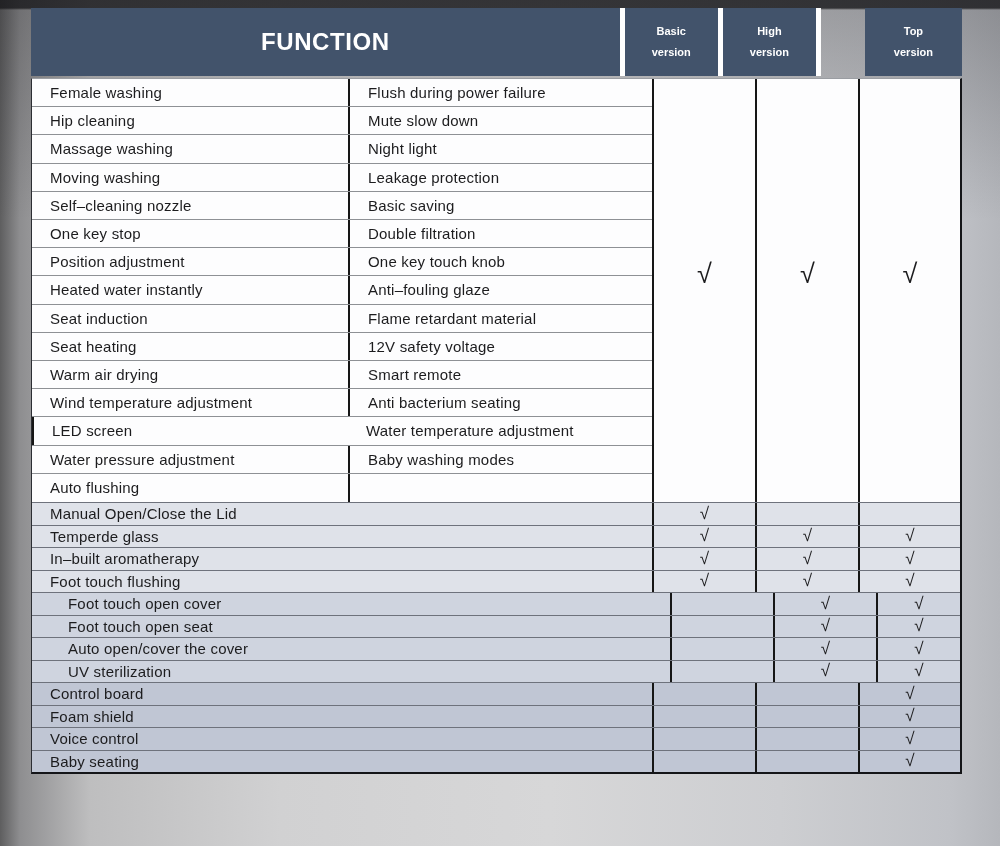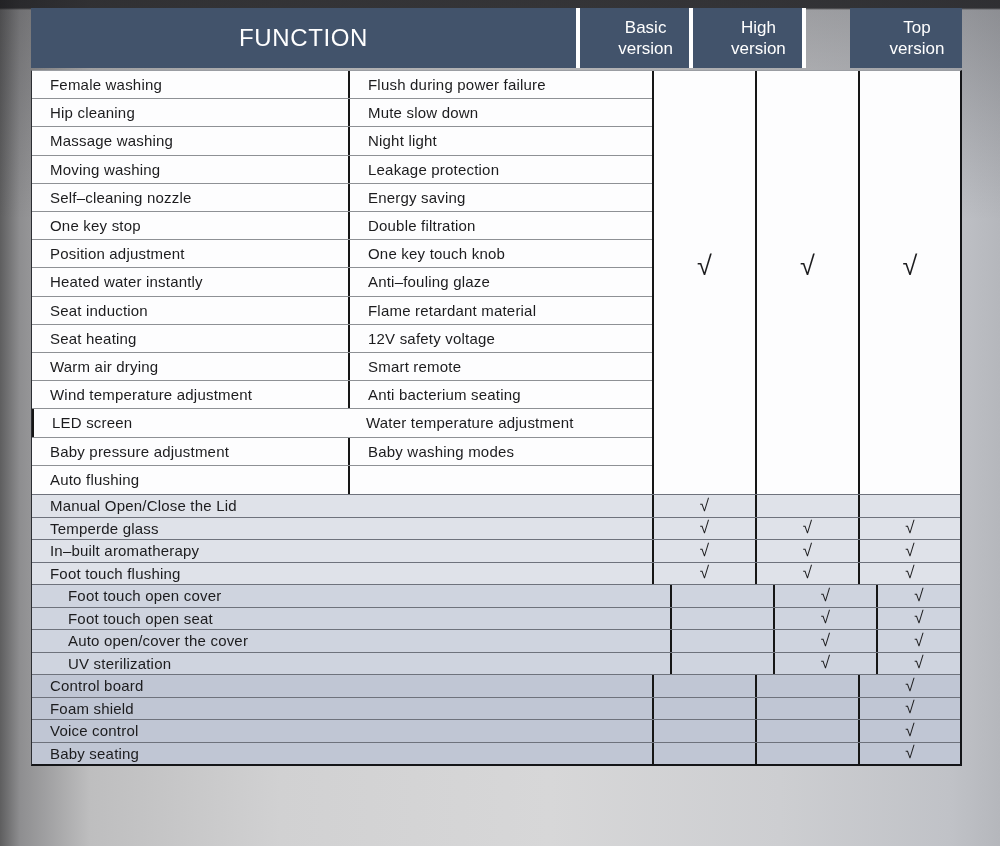--- a/index.html
+++ b/index.html
@@ -6,28 +6,28 @@
   body{
     width:1000px;height:846px;position:relative;overflow:hidden;
     font-family:"Liberation Sans","DejaVu Sans",sans-serif;
     background:
       linear-gradient(to bottom, rgba(24,24,27,.80) 0, rgba(24,24,27,.80) 8px, rgba(24,24,27,0) 10px),
       linear-gradient(to bottom, rgba(30,30,34,.28) 0, rgba(30,30,34,0) 220px),
       linear-gradient(to right, #5e5e5f 0, #8e8e90 2%, #bebebf 9%, #d1d1d2 28%, #d7d7d8 55%, #cdced1 78%, #c0c2c7 95%, #b5b7bc 100%);
   }
   .tbl{position:absolute;left:31px;top:8px;width:931px;}
   
-  .hdr{height:60px;display:flex;}
+  .hdr{height:68px;display:flex;font-weight:bold;}
   .h-cell{
     background:var(--header-bg,#42536b);color:var(--header-text,#fff);
     display:flex;flex-direction:column;align-items:center;justify-content:center;
   }
   .h-func{width:618px;font-size:24px;letter-spacing:.6px;}
   .h-gap{width:5px;background:#ffffff;}
-  .h-ver{width:98px;font-size:17px;line-height:21px;padding-left:22px;}
+  .h-ver{width:98px;font-size:11px;line-height:21px;}
   .h-ver.last{width:102px;margin-left:44px;}
   
   .bdy{
     margin-top:2px;background:var(--body-bg,#fdfdfe);
     border-left:1px solid #2c2e33;border-right:2px solid #141518;border-bottom:2px solid #141518;
     border-top:1px solid #9a9da2;
     color:var(--text,#1c1c1e);font-size:15px;letter-spacing:.2px;
   }
   
   .upper{height:423px;display:flex;}
@@ -87,21 +87,21 @@
           <div class="u-row">
             <div class="u-cell c1">Massage washing</div>
             <div class="u-cell c2">Night light</div>
           </div>
           <div class="u-row">
             <div class="u-cell c1">Moving washing</div>
             <div class="u-cell c2">Leakage protection</div>
           </div>
           <div class="u-row">
             <div class="u-cell c1">Self–cleaning nozzle</div>
-            <div class="u-cell c2">Energy saving</div>
+            <div class="u-cell c2">Basic saving</div>
           </div>
           <div class="u-row">
             <div class="u-cell c1">One key stop</div>
             <div class="u-cell c2">Double filtration</div>
           </div>
           <div class="u-row">
             <div class="u-cell c1">Position adjustment</div>
             <div class="u-cell c2">One key touch knob</div>
           </div>
           <div class="u-row">
@@ -122,21 +122,21 @@
           </div>
           <div class="u-row">
             <div class="u-cell c1">Wind temperature adjustment</div>
             <div class="u-cell c2">Anti bacterium seating</div>
           </div>
           <div class="u-row">
             <div class="u-cell c2">LED screen</div>
             <div class="u-cell c1">Water temperature adjustment</div>
           </div>
           <div class="u-row">
-            <div class="u-cell c1">Baby pressure adjustment</div>
+            <div class="u-cell c1">Water pressure adjustment</div>
             <div class="u-cell c2">Baby washing modes</div>
           </div>
           <div class="u-row">
             <div class="u-cell c1">Auto flushing</div>
             <div class="u-cell c2"></div>
           </div>
         </div>
       <div class="vcol">√</div>
       <div class="vcol">√</div>
       <div class="vcol last">√</div>

